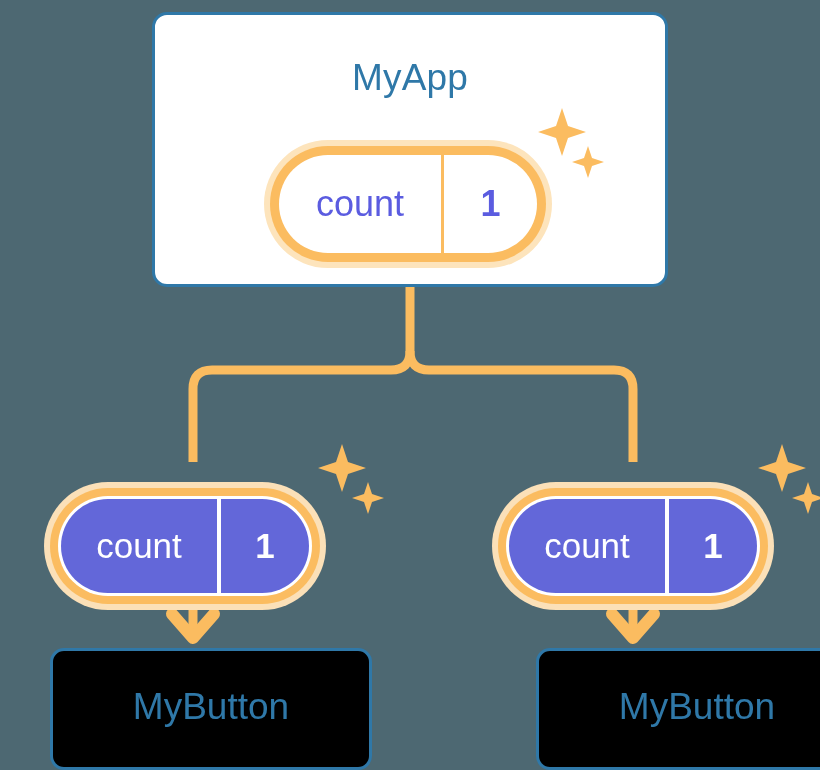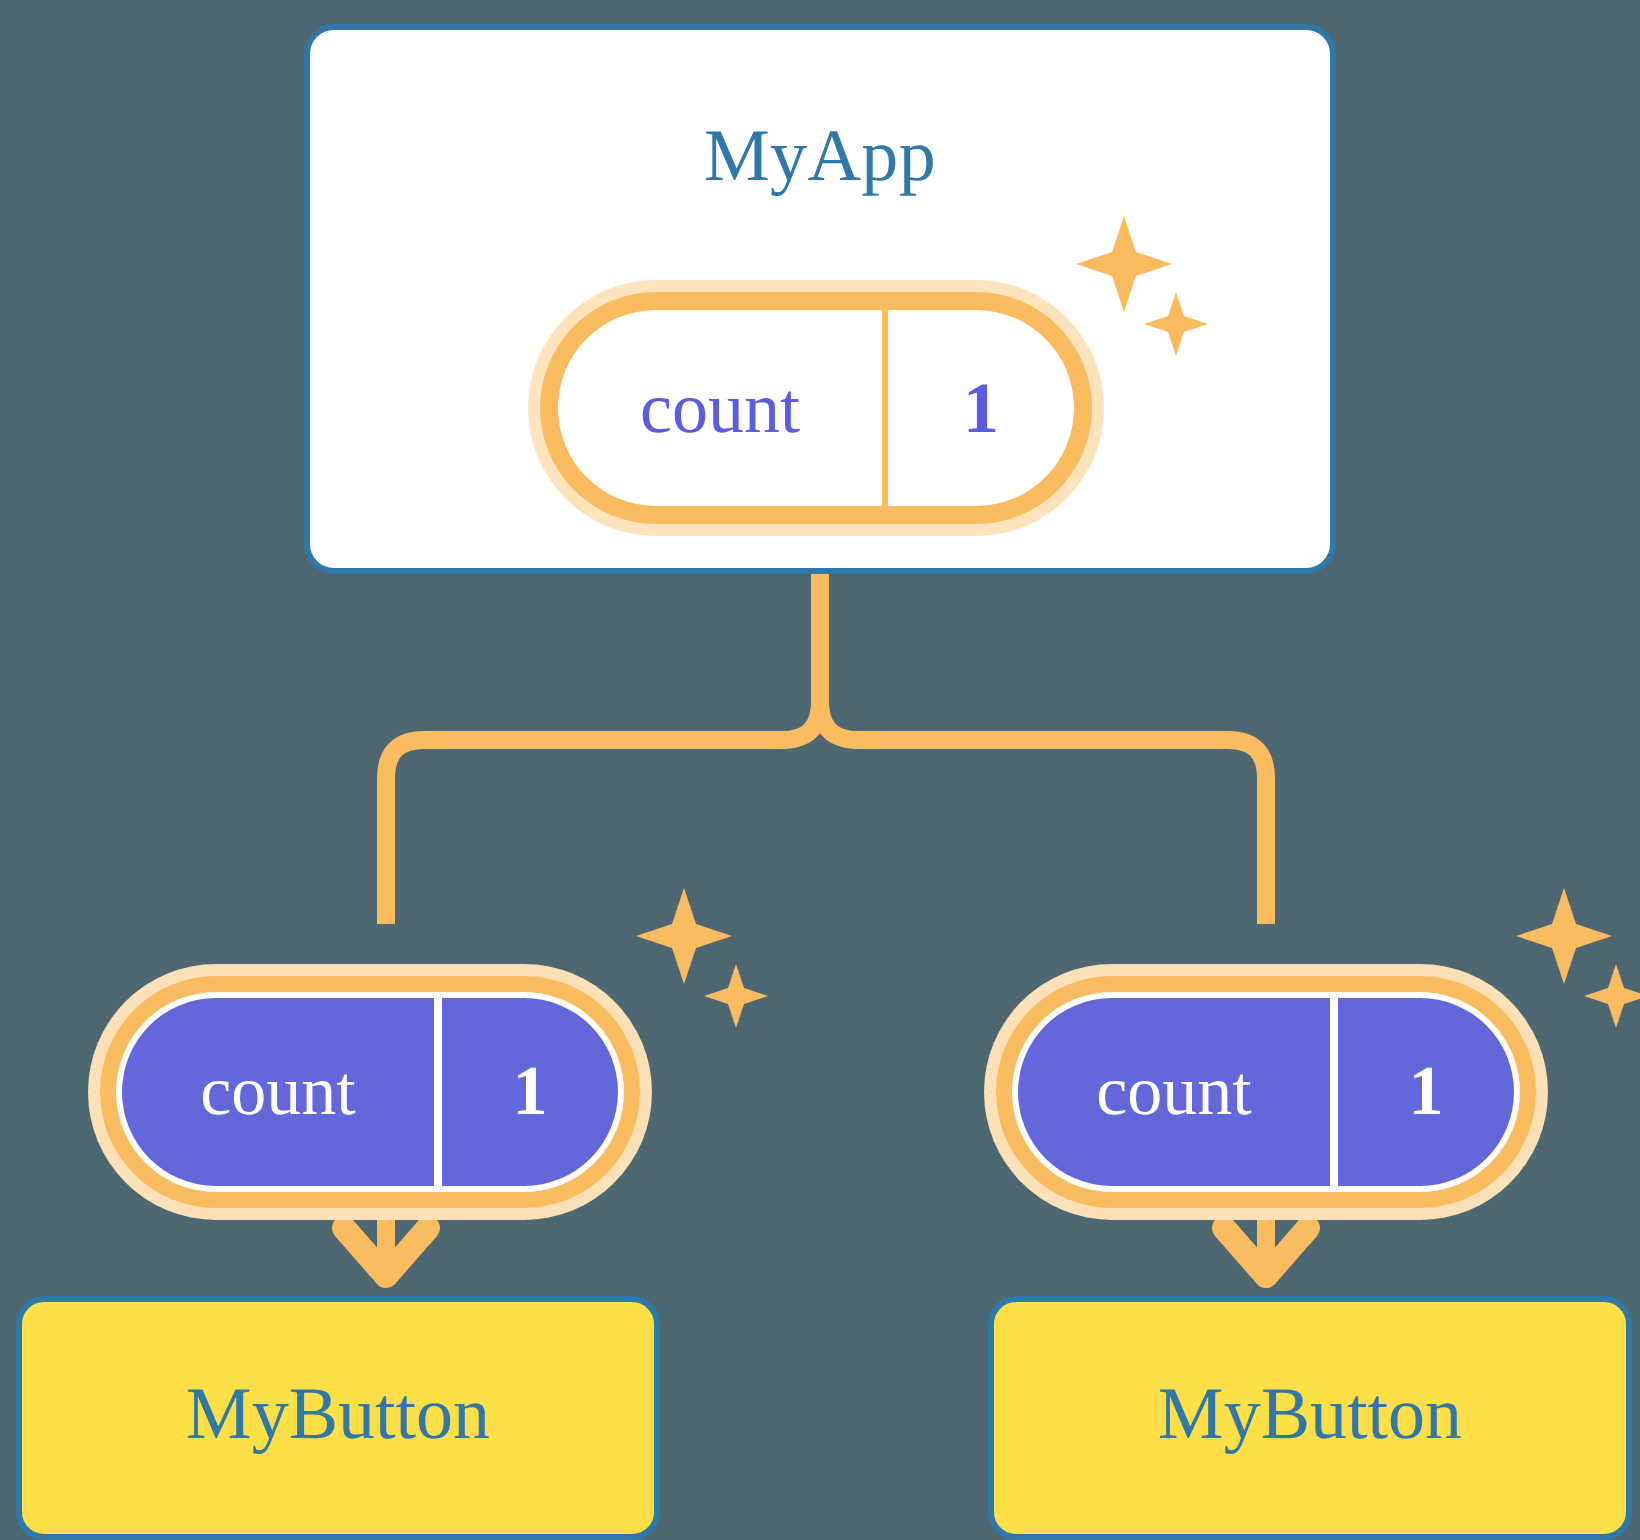--- a/index.html
+++ b/index.html
@@ -10,21 +10,20 @@
     width: 820px;
     height: 770px;
     background: #4d6872;
     font-family: "Liberation Sans", sans-serif;
     overflow: hidden;
   }
   #stage {
     position: relative;
     width: 660px;
     height: 770px;
-    font-family: Liberation Serif, serif;
   }
 
   
   #connectors {
     position: absolute;
     left: 0;
     top: 0;
     width: 820px;
     height: 770px;
     pointer-events: none;
@@ -51,25 +50,26 @@
     text-align: center;
     color: #2f78a8;
     font-size: 37px;
     letter-spacing: 0.2px;
   }
   #app-card .card-title { top: 42px; }
 
   
   .leaf-card {
     position: absolute;
-    background: #fde047;
+    background: #000000;
     border: 3px solid #2f78a8;
     border-radius: 14px;
     box-sizing: border-box;
     height: 122px;
+    margin-left: 42px;
   }
   #btn-card-left  { left: 8px;   top: 648px; width: 322px; }
   #btn-card-right { left: 494px; top: 648px; width: 322px; }
   .leaf-label {
     position: absolute;
     left: 0;
     right: 0;
     top: 35px;
     text-align: center;
     color: #2f78a8;

